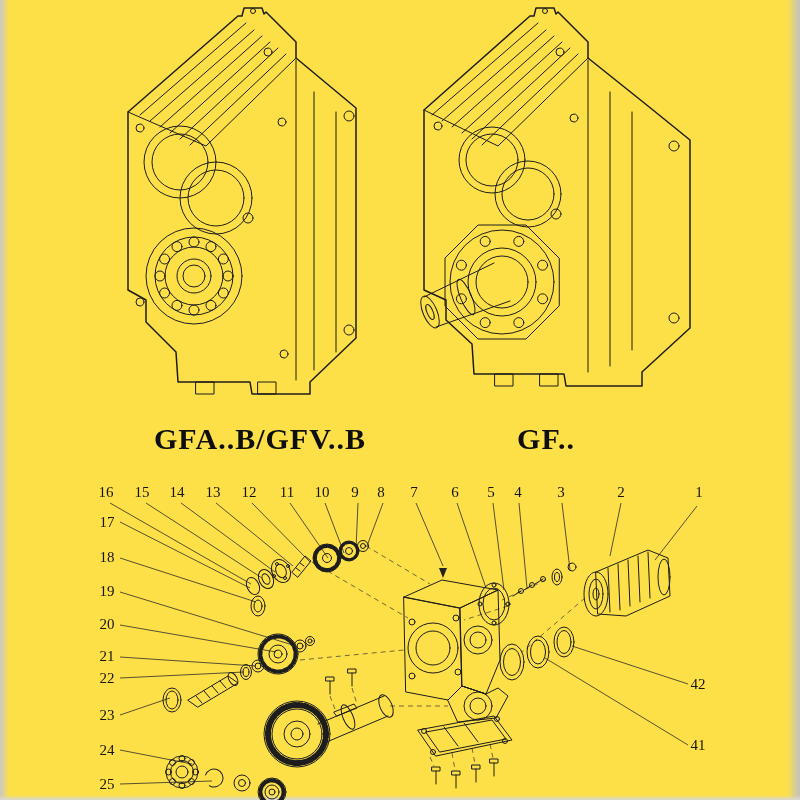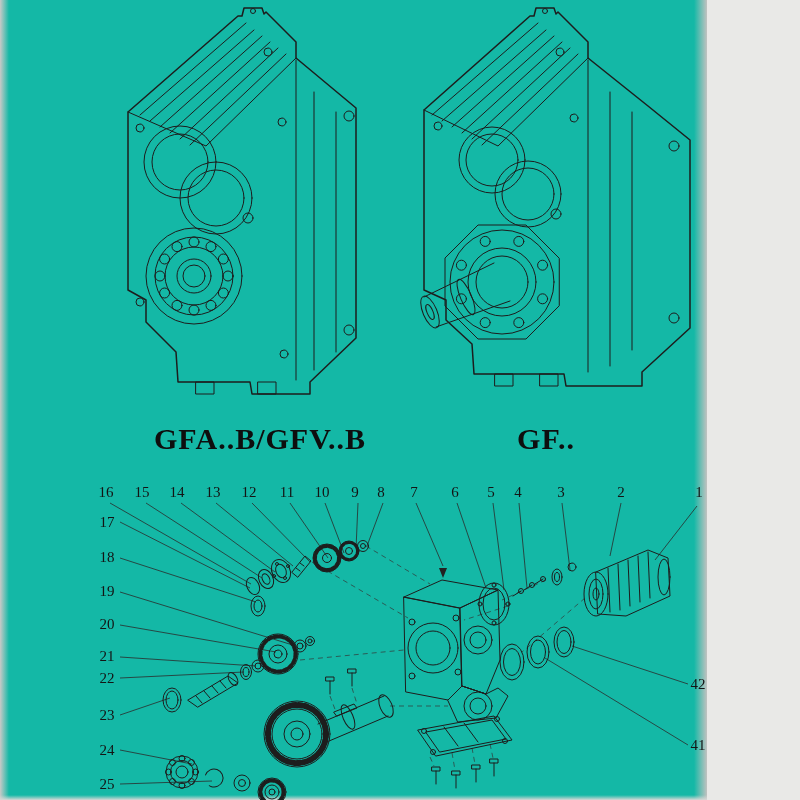--- a/index.html
+++ b/index.html
@@ -1,17 +1,17 @@
 <!DOCTYPE html>
 <html><head>
 <meta charset="utf-8">
 <style>
   html,body{margin:0;padding:0;background:#e9e9e7;}
-  .page{position:relative;width:688px;height:800px;background:#14b8a6;overflow:hidden;
-        font-family:"Liberation Serif", serif;padding-left:19px;}
+  .page{position:relative;width:800px;height:800px;background:#fde047;overflow:hidden;
+        font-family:"Liberation Serif", serif;}
   .edge-left{position:absolute;left:0;top:0;width:9px;height:800px;
              background:linear-gradient(to right,#c9c9c7,rgba(255,255,255,0));}
   .edge-right{position:absolute;right:0;top:0;width:13px;height:800px;
               background:linear-gradient(to left,#c2c2c0,rgba(255,255,255,0));}
   .edge-bottom{position:absolute;left:0;bottom:0;width:800px;height:5px;
                background:linear-gradient(to top,#d8d8d6,rgba(255,255,255,0));}
   svg{position:absolute;left:0;top:0;display:block;}
   .ln{stroke:#1d1d1d;stroke-width:1;fill:none;stroke-linejoin:round;stroke-linecap:round;}
   .ln2{stroke-width:1.5;}
   .lead{stroke:#2b2b2b;stroke-width:0.8;fill:none;}

